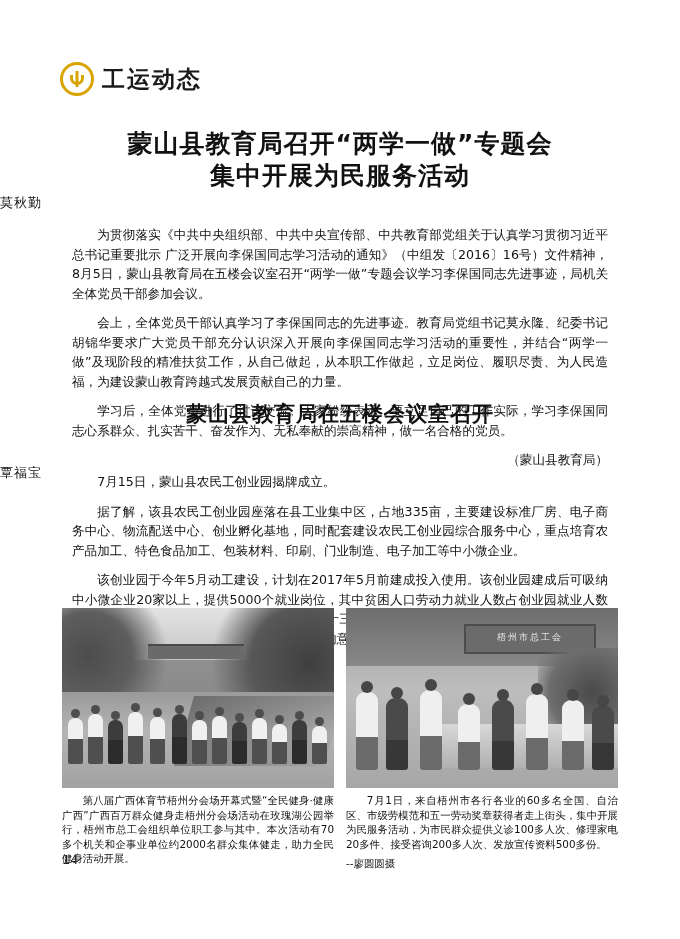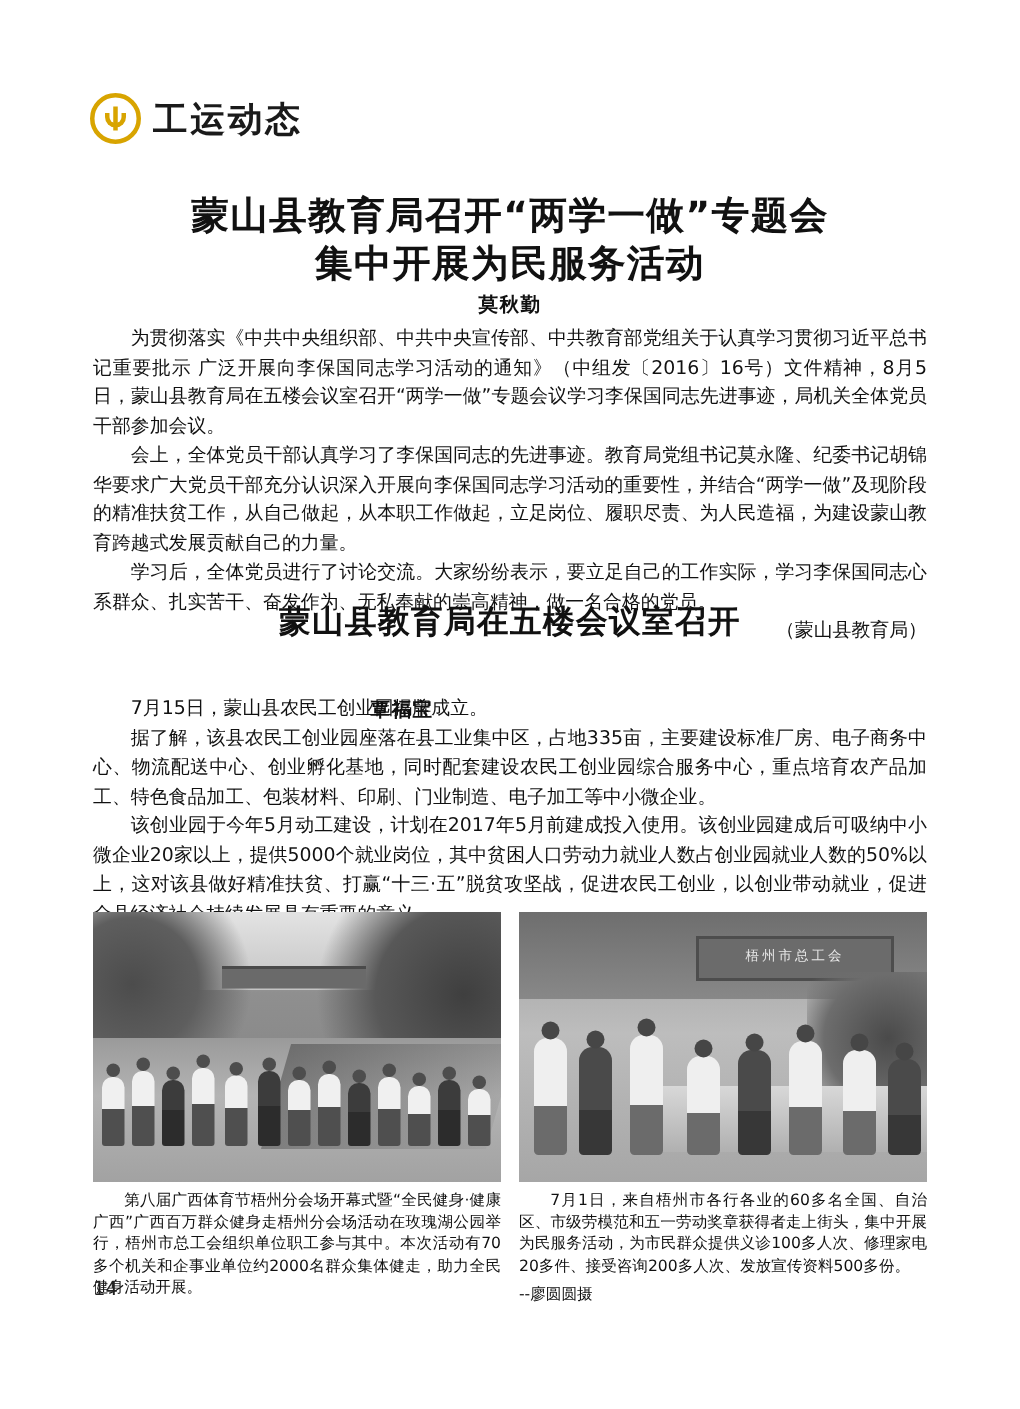--- a/index.html
+++ b/index.html
@@ -80,42 +80,41 @@
     top: 128px;
     width: 680px;
     text-align: center;
     font-size: 25px;
     font-weight: bold;
     line-height: 32px;
     letter-spacing: 1px;
   }
   .art1-title .ln { display: block; }
   .byline {
-    text-align: center;
     font-size: 13px;
-    font-weight: bold;
+    font-weight: normal;
     letter-spacing: 1px;
   }
   .art1-byline {
     position: absolute;
     left: 0;
     top: 194px;
     width: 680px;
   }
 
   .body-block {
     position: absolute;
     font-size: 12.6px;
     line-height: 19.5px;
     text-align: justify;
     text-justify: inter-ideograph;
     color: #111;
   }
   .body-block p {
-    margin: 0;
+    margin: 10px;
     text-indent: 2em;
   }
   .body-block p.right {
     text-align: right;
     text-indent: 0;
   }
 
   #art1-body {
     left: 62px;
     top: 215px;

